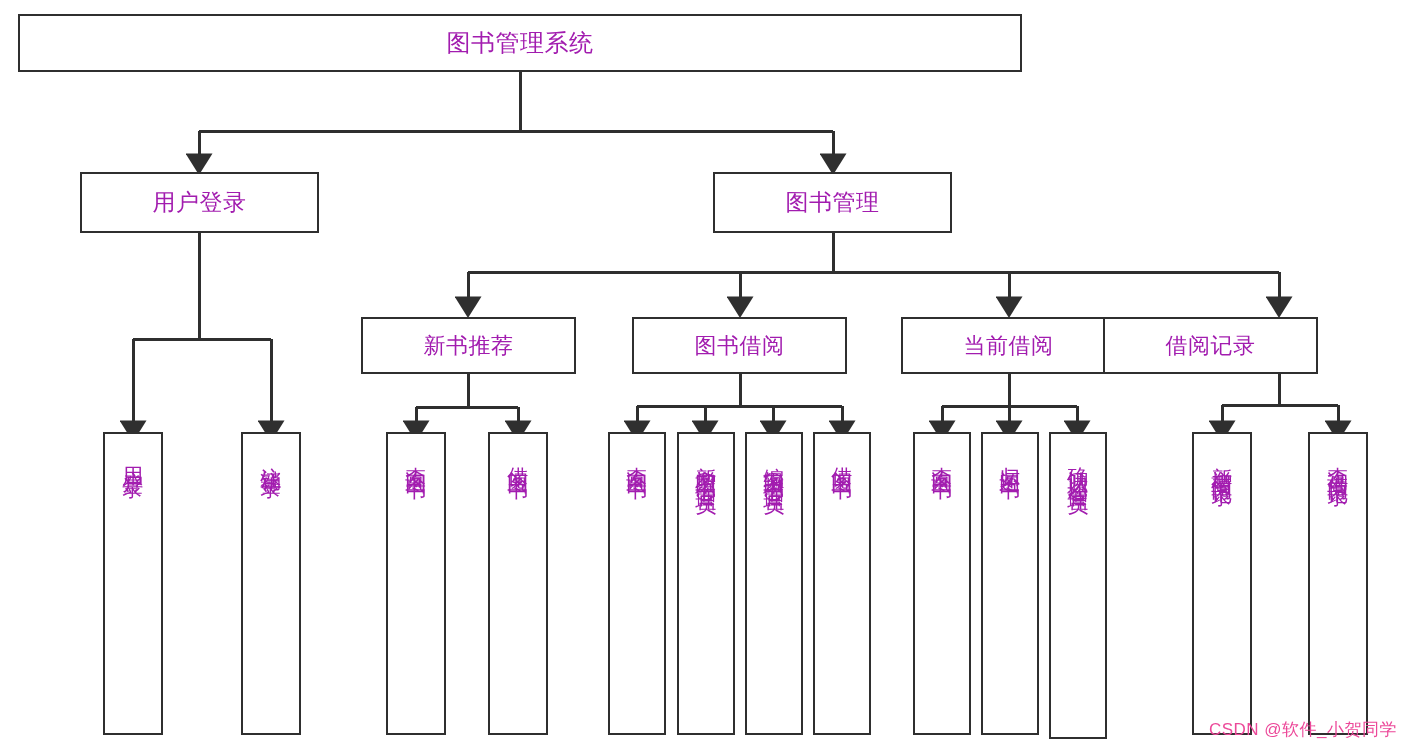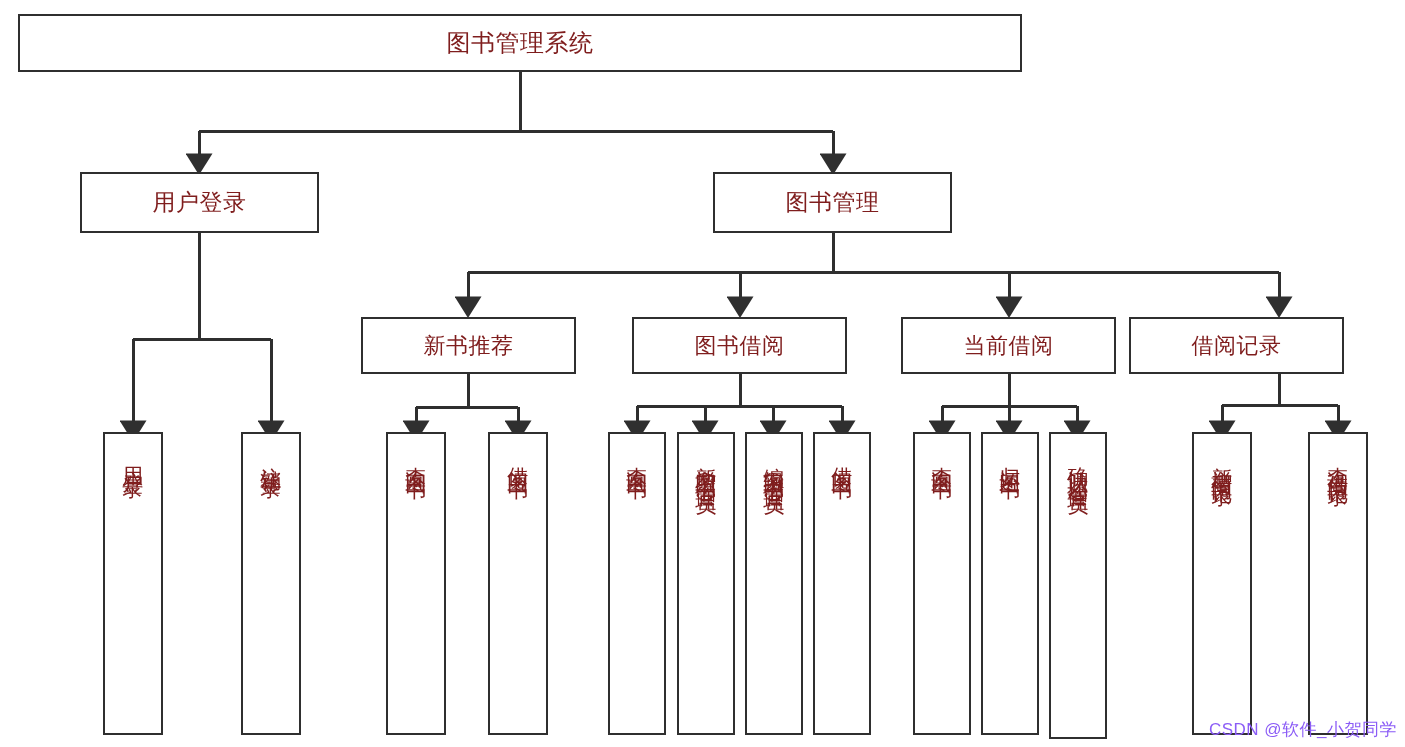--- a/index.html
+++ b/index.html
@@ -21,21 +21,21 @@
     pointer-events:none;
   }
   .node{
     position:absolute;
     box-sizing:border-box;
     background:#ffffff;
     border:2.5px solid #2f2f2f;
     display:flex;
     align-items:center;
     justify-content:center;
-    color:#7f1d1d;
+    color:#a21caf;
   }
   .node .lbl{
     font-size:22px;
     line-height:1.08;
     letter-spacing:0.5px;
     white-space:nowrap;
   }
   
   .node.horiz .lbl{
     writing-mode:horizontal-tb;
@@ -54,21 +54,21 @@
   }
   .node.title .lbl{font-size:24px;}
   .node.lvl1 .lbl{font-size:23px;}
   .node.lvl2 .lbl{font-size:22px;}
 
   #watermark{
     position:absolute;
     right:8px;
     bottom:6px;
     font-size:17px;
-    color:#8b5cf6;
+    color:#ec4899;
     letter-spacing:0.5px;
     white-space:nowrap;
     user-select:none;
   }
 </style>
 </head>
 <body>
 
 <div id="diagram-root">
 
@@ -139,21 +139,21 @@
   </div>
 
   <div class="node horiz lvl2" style="left:901px;top:317px;width:215px;height:57px;">
     <span class="lbl">当前借阅</span>
   </div>
 
   <div class="node horiz lvl2" style="left:632px;top:317px;width:215px;height:57px;">
     <span class="lbl">图书借阅</span>
   </div>
 
-  <div class="node horiz lvl2" style="left:1129px;top:317px;width:215px;height:57px;">
+  <div class="node horiz lvl2" style="left:1103px;top:317px;width:215px;height:57px;">
     <span class="lbl">借阅记录</span>
   </div>
 
   <div class="node vert" style="left:103px;top:432px;width:60px;height:303px;">
     <span class="lbl">用户登录</span>
   </div>
 
   <div class="node vert" style="left:241px;top:432px;width:60px;height:303px;">
     <span class="lbl">注销登录</span>
   </div>

